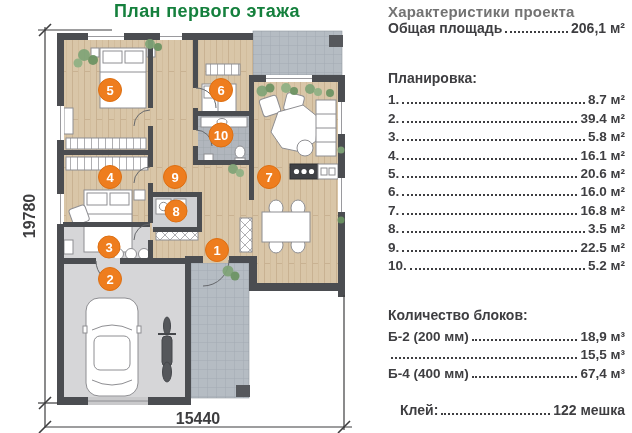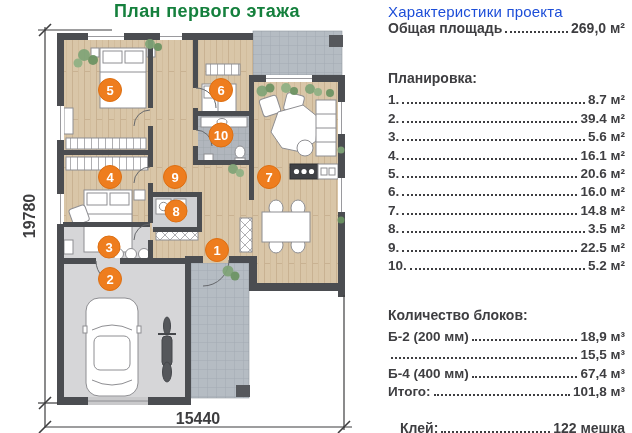--- a/index.html
+++ b/index.html
@@ -2,21 +2,21 @@
 <html><head>
 <meta charset="utf-8">
 <style>
   html,body{margin:0;padding:0;background:#ffffff;}
   body{width:632px;height:433px;position:relative;overflow:hidden;
        font-family:"Liberation Sans","DejaVu Sans",sans-serif;color:#3e3e41;}
   .plan-title{position:absolute;left:34px;top:1px;width:346px;text-align:center;
        font-size:18px;font-weight:bold;color:#15803d;letter-spacing:.4px;}
   .plan-wrap{position:absolute;left:0;top:0;width:380px;height:433px;}
   .panel{position:absolute;left:388px;top:3px;width:237px;}
-  .panel-title{font-size:15px;font-weight:normal;color:#1d4ed8;letter-spacing:.2px;}
+  .panel-title{font-size:15px;font-weight:bold;color:#737373;letter-spacing:.2px;}
   .row{display:flex;align-items:flex-end;font-weight:bold;font-size:13.5px;}
   .row .leader{flex:1;border-bottom:2px dotted #3e3e41;margin:0 3px 3px 3px;min-width:8px;}
   .row .val{white-space:nowrap;}
   .total-row{font-size:14px;}
   .subhead{margin-top:34px;font-size:14px;font-weight:bold;}
   .rooms{margin-top:3px;}
   .rooms .row{height:18.4px;}
   .blocks{margin-top:2px;}
   .blocks .row{height:18.6px;font-size:13.5px;}
   .glue-row{margin-top:21px;font-size:14px;margin-left:12px;}
@@ -325,60 +325,60 @@
   </g>
 </svg>
 </div>
 
 <div class="panel">
   <div class="panel-title">Характеристики проекта</div>
 
   <div class="row total-row">
     <span>Общая площадь</span>
     <span class="leader"></span>
-    <span class="val">269,0 м²</span>
+    <span class="val">206,1 м²</span>
   </div>
 
   <div class="subhead">Планировка:</div>
 
   <div class="rooms">
     <div class="row">
         <span>1.</span>
         <span class="leader"></span>
         <span class="val">8.7 м²</span>
       </div>
     <div class="row">
         <span>2.</span>
         <span class="leader"></span>
         <span class="val">39.4 м²</span>
       </div>
     <div class="row">
         <span>3.</span>
         <span class="leader"></span>
-        <span class="val">5.6 м²</span>
+        <span class="val">5.8 м²</span>
       </div>
     <div class="row">
         <span>4.</span>
         <span class="leader"></span>
         <span class="val">16.1 м²</span>
       </div>
     <div class="row">
         <span>5.</span>
         <span class="leader"></span>
         <span class="val">20.6 м²</span>
       </div>
     <div class="row">
         <span>6.</span>
         <span class="leader"></span>
         <span class="val">16.0 м²</span>
       </div>
     <div class="row">
         <span>7.</span>
         <span class="leader"></span>
-        <span class="val">14.8 м²</span>
+        <span class="val">16.8 м²</span>
       </div>
     <div class="row">
         <span>8.</span>
         <span class="leader"></span>
         <span class="val">3.5 м²</span>
       </div>
     <div class="row">
         <span>9.</span>
         <span class="leader"></span>
         <span class="val">22.5 м²</span>
@@ -399,25 +399,20 @@
         <span class="val">18,9 м³</span>
       </div>
     <div class="row">
         <span class="leader"></span>
         <span class="val">15,5 м³</span>
       </div>
     <div class="row">
         <span>Б-4 (400 мм)</span>
         <span class="leader"></span>
         <span class="val">67,4 м³</span>
-      </div>
-    <div class="row">
-        <span>Итого:</span>
-        <span class="leader"></span>
-        <span class="val">101,8 м³</span>
       </div>
   </div>
 
   <div class="row glue-row">
     <span>Клей:</span>
     <span class="leader"></span>
     <span class="val">122 мешка</span>
   </div>
 </div>
 

